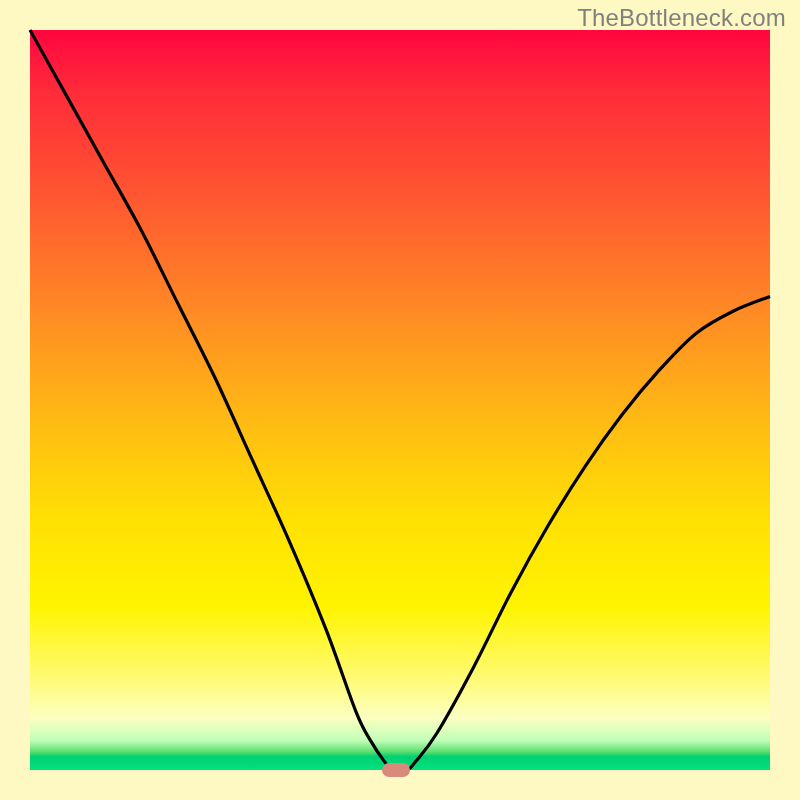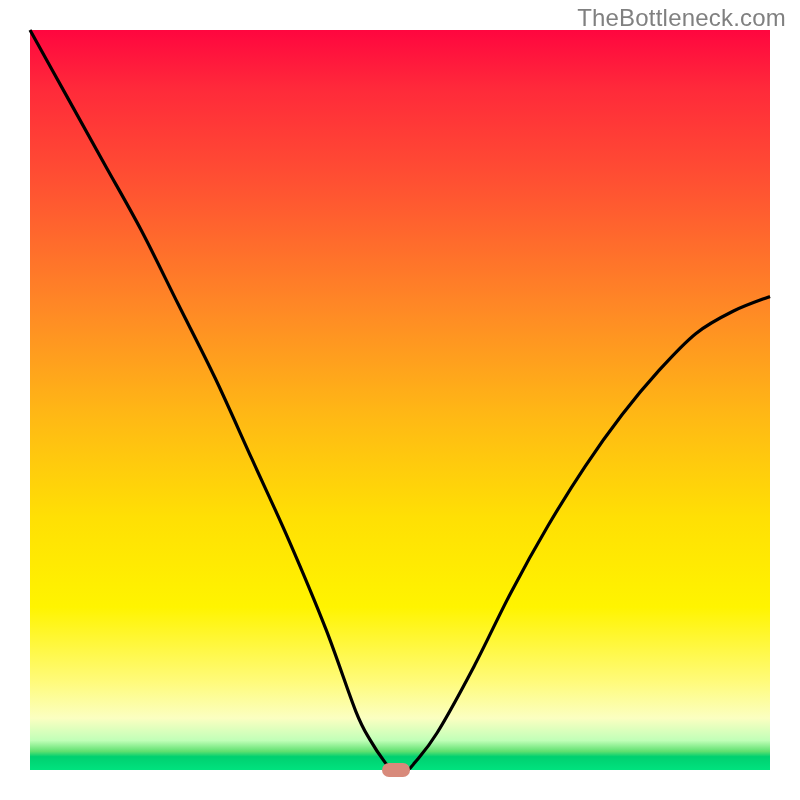--- a/index.html
+++ b/index.html
@@ -8,21 +8,21 @@
     width: 800px;
     height: 800px;
     background: #000;
     font-family: Arial, Helvetica, sans-serif;
     overflow: hidden;
   }
   .frame {
     position: relative;
     width: 800px;
     height: 800px;
-    background: #ffffff;
+    background: #fef9c3;
   }
   .watermark {
     position: absolute;
     top: 4px;
     right: 14px;
     color: #808080;
     font-size: 24px;
     font-weight: 500;
     letter-spacing: 0.2px;
     z-index: 10;

